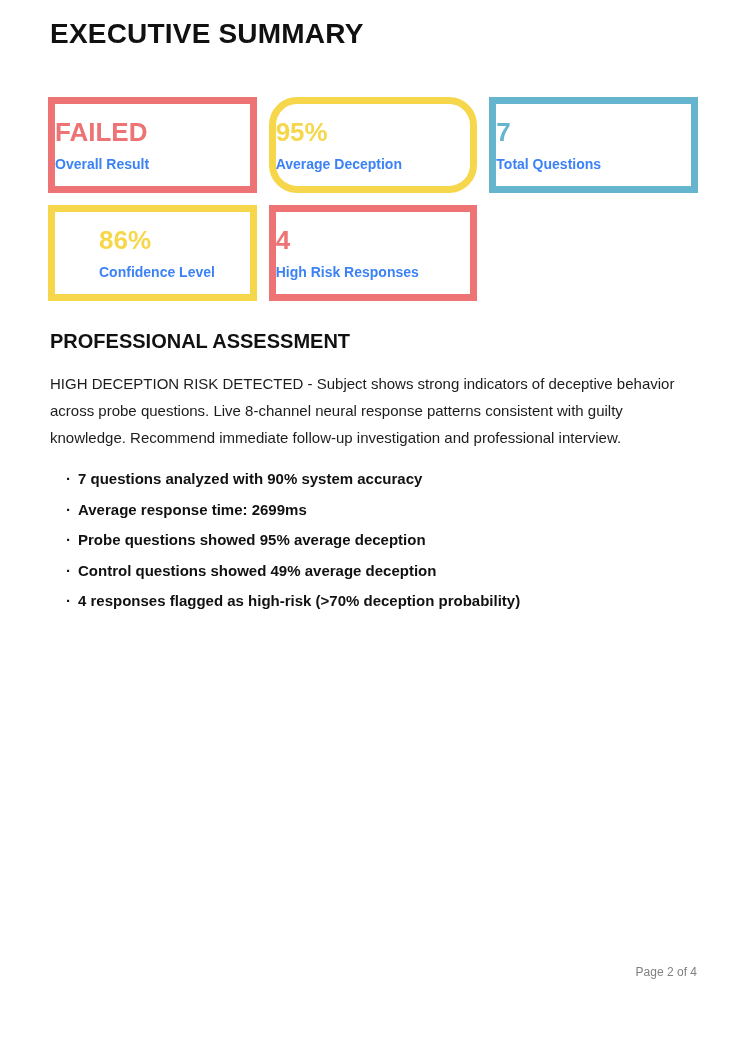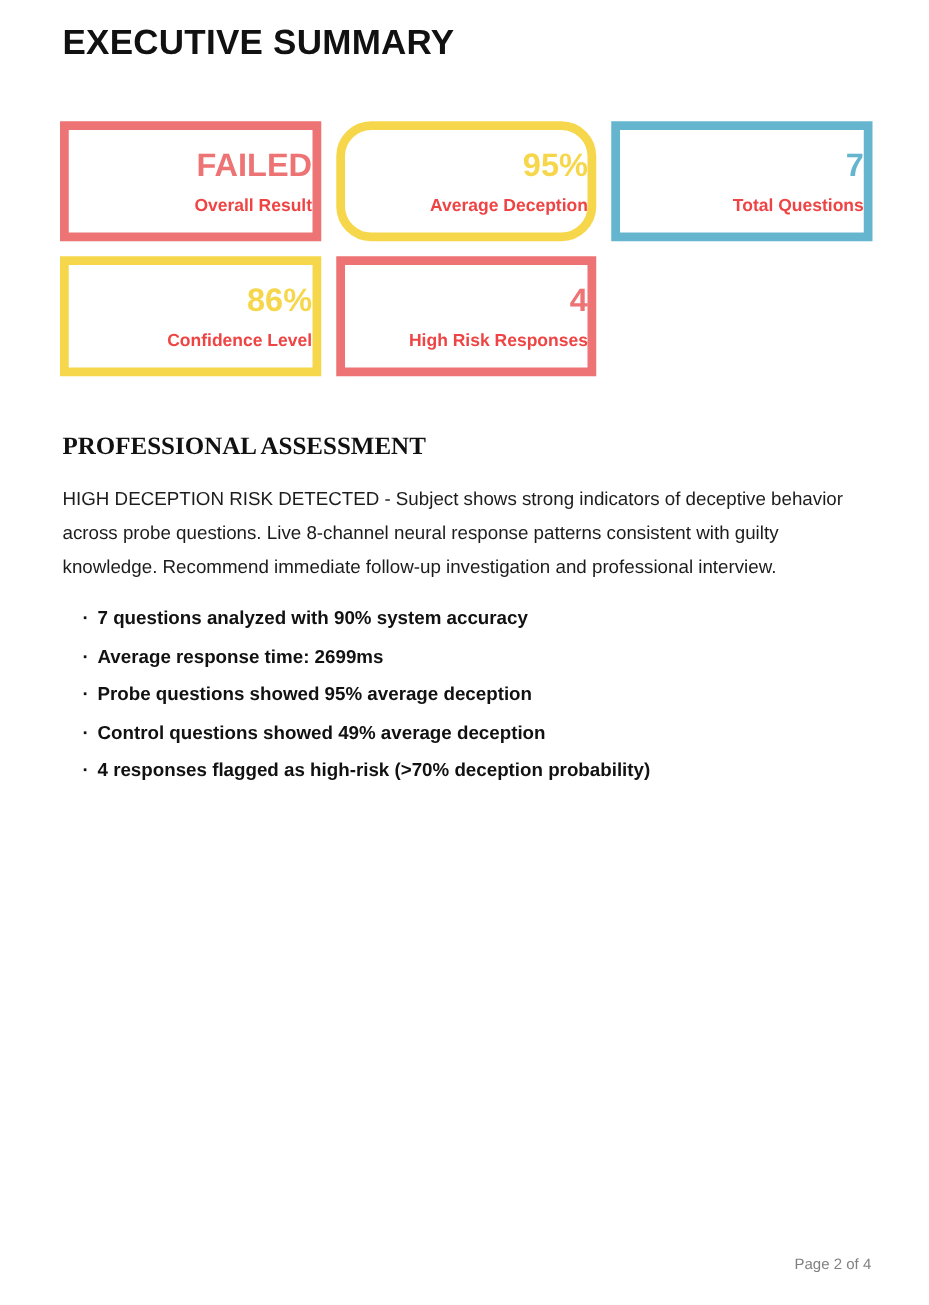--- a/index.html
+++ b/index.html
@@ -29,42 +29,42 @@
     grid-template-columns: repeat(3, 1fr);
     gap: 12px 12px;
   }
   .card {
     height: 96px;
     box-sizing: border-box;
     border: 7px solid #cccccc;
     background: #ffffff;
     display: flex;
     flex-direction: column;
-    align-items: flex-end;
+    align-items: flex-start;
     justify-content: center;
   }
   .card-value {
     font-size: 26px;
     font-weight: 800;
     line-height: 1;
   }
   .card-label {
     margin-top: 11px;
     font-size: 14px;
     font-weight: 700;
-    color: #ef4444;
+    color: #3b82f6;
   }
   .section-heading {
     margin: 0;
     padding: 0 0 0 50px;
     font-size: 20px;
     font-weight: 800;
     color: #111111;
   }
-  .heading-assessment { margin-top: 45px; font-family: Liberation Serif, serif; }
+  .heading-assessment { margin-top: 29px; }
   .heading-findings  { margin-top: 31px; }
   .assessment-text {
     margin: 17px 45px 0 50px;
     max-width: 650px;
     font-size: 15px;
     line-height: 27px;
     font-weight: 400;
     color: #1c1c1c;
   }
   .findings-list {
@@ -80,21 +80,21 @@
     margin-bottom: 15.5px;
     display: flex;
     align-items: baseline;
   }
   .bullet-marker {
     font-weight: 700;
     margin-right: 7px;
   }
   .page-footer {
     position: absolute;
-    top: 1004px;
+    top: 965px;
     right: 46px;
     font-size: 12px;
     color: #808080;
   }
 </style>
 </head>
 <body>
 
 <div class="page">
 

